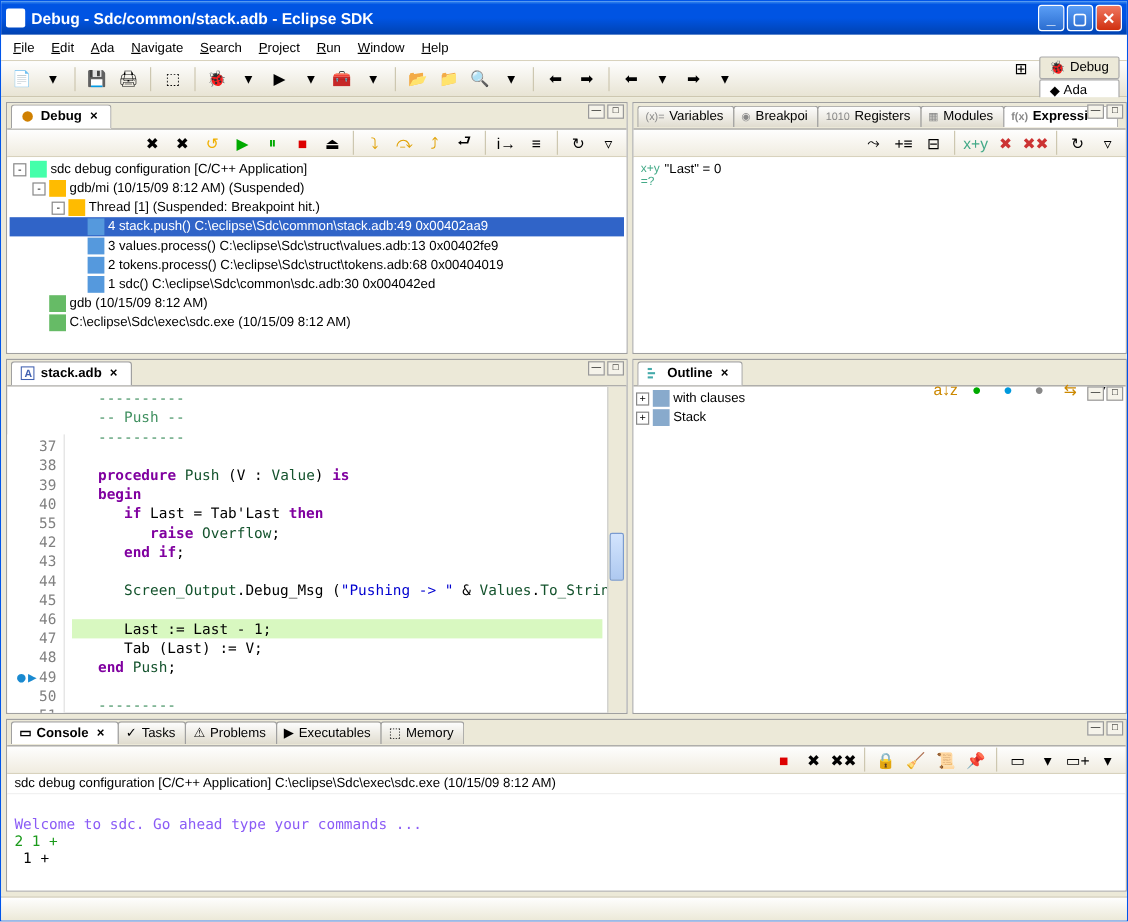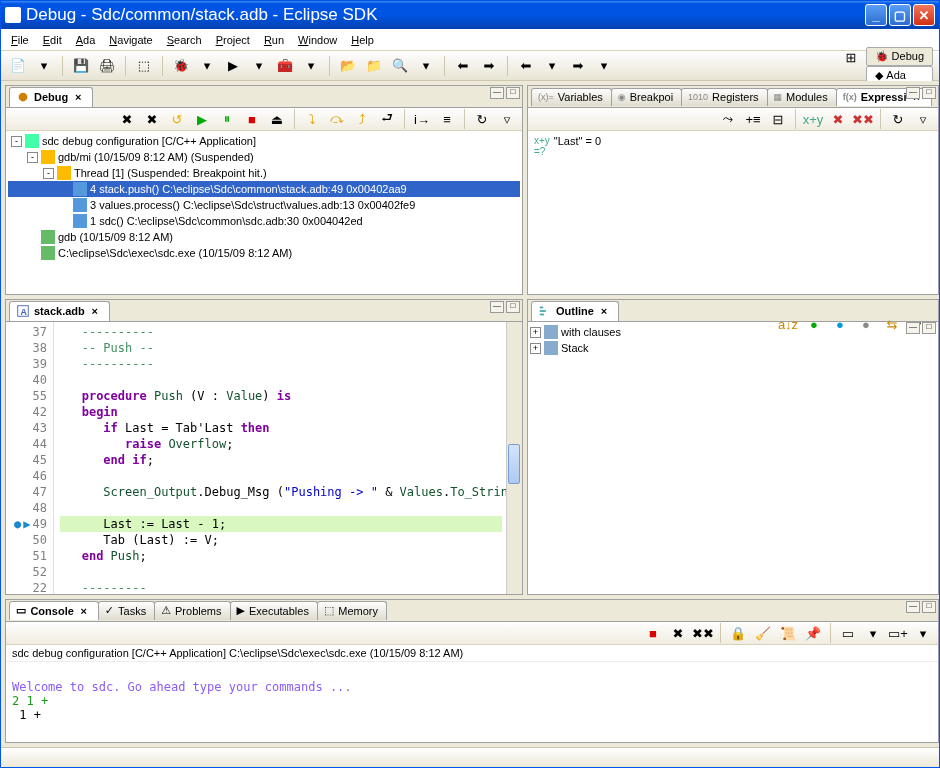--- a/index.html
+++ b/index.html
@@ -1,20 +1,20 @@
 <!DOCTYPE html>
 <html><head>
 <meta charset="utf-8">
 <style>
 * { margin:0; padding:0; box-sizing:border-box; }
 body { font-family:"Segoe UI",Tahoma,Verdana,sans-serif; font-size:11px; background:#ece9d8; width:940px; height:768px; overflow:hidden; }
 .window { width:940px; height:768px; border:1px solid #0055ea; background:#fff; display:flex; flex-direction:column; }
 .titlebar { height:28px; background:linear-gradient(to bottom,#3c8cf0 0%,#0054e3 10%,#0054e3 50%,#0042b0 100%); display:flex; align-items:center; padding:0 4px; color:#fff; }
 .titlebar .ticon { width:16px; height:16px; background:#fff; border-radius:2px; margin-right:5px; }
-.titlebar .ttext { flex:1; font-weight:normal; font-size:17px; }
+.titlebar .ttext { flex:1; font-weight:bold; font-size:13px; }
 .wbtn { width:22px; height:22px; margin-left:2px; border:1px solid #fff; border-radius:3px; display:flex; align-items:center; justify-content:center; font-weight:bold; font-size:13px; }
 .wmin,.wmax { background:linear-gradient(#5a9ef6,#2b6dd0); }
 .wclose { background:linear-gradient(#f07860,#d03010); }
 .menubar { height:22px; display:flex; align-items:center; background:#fff; border-bottom:1px solid #d8d2bd; padding:0 4px; gap:2px; }
 .menubar span { padding:2px 6px; cursor:default; }
 .menubar span u { text-decoration:underline; }
 .toolbar { height:30px; background:linear-gradient(#fefefe,#e8e4d4); border-bottom:1px solid #cdc7b0; display:flex; align-items:center; padding:2px 6px; gap:4px; }
 .tbtn { width:22px; height:22px; display:flex; align-items:center; justify-content:center; font-size:13px; }
 .tsep { width:1px; height:20px; background:#cdc7b0; margin:0 3px; }
 .perspbox { margin-left:auto; display:flex; gap:4px; }
@@ -27,21 +27,21 @@
 .tab.active { background:#fff; font-weight:bold; }
 .tab .ticon { width:14px; height:14px; }
 .pane-tbar { height:23px; display:flex; align-items:center; justify-content:flex-end; padding:1px 4px; gap:3px; border-bottom:1px solid #d8d2bd; background:linear-gradient(#fefefe,#f0ece0); }
 .pbody { flex:1; overflow:auto; background:#fff; font-family:Tahoma,sans-serif; font-size:11px; }
 .tree { padding:2px; }
 .tree li { list-style:none; display:flex; align-items:center; gap:3px; padding:1px 0; }
 .tree .ind { display:inline-block; }
 .twisty { width:11px; height:11px; border:1px solid #888; background:#fff; text-align:center; line-height:8px; font-size:9px; }
 .dbg-icon { width:14px; height:14px; display:inline-block; }
 .ed { display:grid; grid-template-columns:48px 1fr 16px; flex:1; overflow:hidden; font-family:Consolas,Monaco,monospace; font-size:12px; min-height:0; }
-.gutter { background:#fff; border-right:1px solid #e0e0e0; text-align:right; padding:2px 6px 0 1px; color:#808080; line-height:16px; }
+.gutter { background:#fff; border-right:1px solid #e0e0e0; text-align:right; padding:2px 6px 0 1px; color:#808080; line-height:16px;margin-top:40px; }
 .gut-row { display:flex; justify-content:flex-end; align-items:center; height:16px; gap:2px; }
 .code { padding:2px 4px 0 6px; line-height:16px; white-space:pre; overflow:hidden; }
 .code .row { height:16px; }
 .hl { background:#d8f8c0; }
 .kw { color:#8000a0; font-weight:bold; }
 .str { color:#0000d0; }
 .cm { color:#409060; }
 .ty { color:#14532d; }
 .scroll { background:#ece9d8; border-left:1px solid #ccc; position:relative; }
 .thumb { position:absolute; top:122px; left:1px; width:12px; height:40px; background:linear-gradient(#d3e4fd,#aec9f0); border:1px solid #7a9bd0; border-radius:2px; }
@@ -183,20 +183,26 @@
             <li>
               <span class="ind" style="width: 48px;"></span>
               <span class="twisty" style="visibility: hidden;"> </span>
               <span class="dbg-icon" style="background: rgb(85, 153, 221);"></span>
               <span>3 values.process() C:\eclipse\Sdc\struct\values.adb:13 0x00402fe9</span>
             </li>
             <li>
               <span class="ind" style="width: 48px;"></span>
               <span class="twisty" style="visibility: hidden;"> </span>
               <span class="dbg-icon" style="background: rgb(85, 153, 221);"></span>
+              <span>2 tokens.process() C:\eclipse\Sdc\struct\tokens.adb:68 0x00404019</span>
+            </li>
+            <li>
+              <span class="ind" style="width: 48px;"></span>
+              <span class="twisty" style="visibility: hidden;"> </span>
+              <span class="dbg-icon" style="background: rgb(85, 153, 221);"></span>
               <span>1 sdc() C:\eclipse\Sdc\common\sdc.adb:30 0x004042ed</span>
             </li>
             <li>
               <span class="ind" style="width: 16px;"></span>
               <span class="twisty" style="visibility: hidden;"> </span>
               <span class="dbg-icon" style="background: rgb(102, 187, 102);"></span>
               <span>gdb (10/15/09 8:12 AM)</span>
             </li>
             <li>
               <span class="ind" style="width: 16px;"></span>

